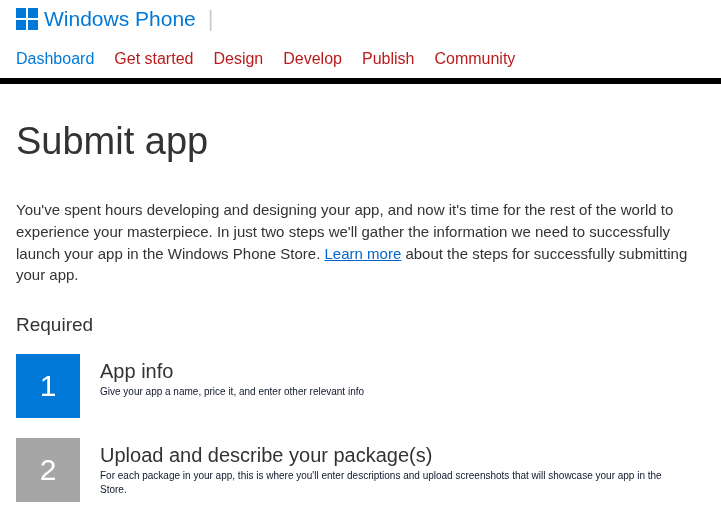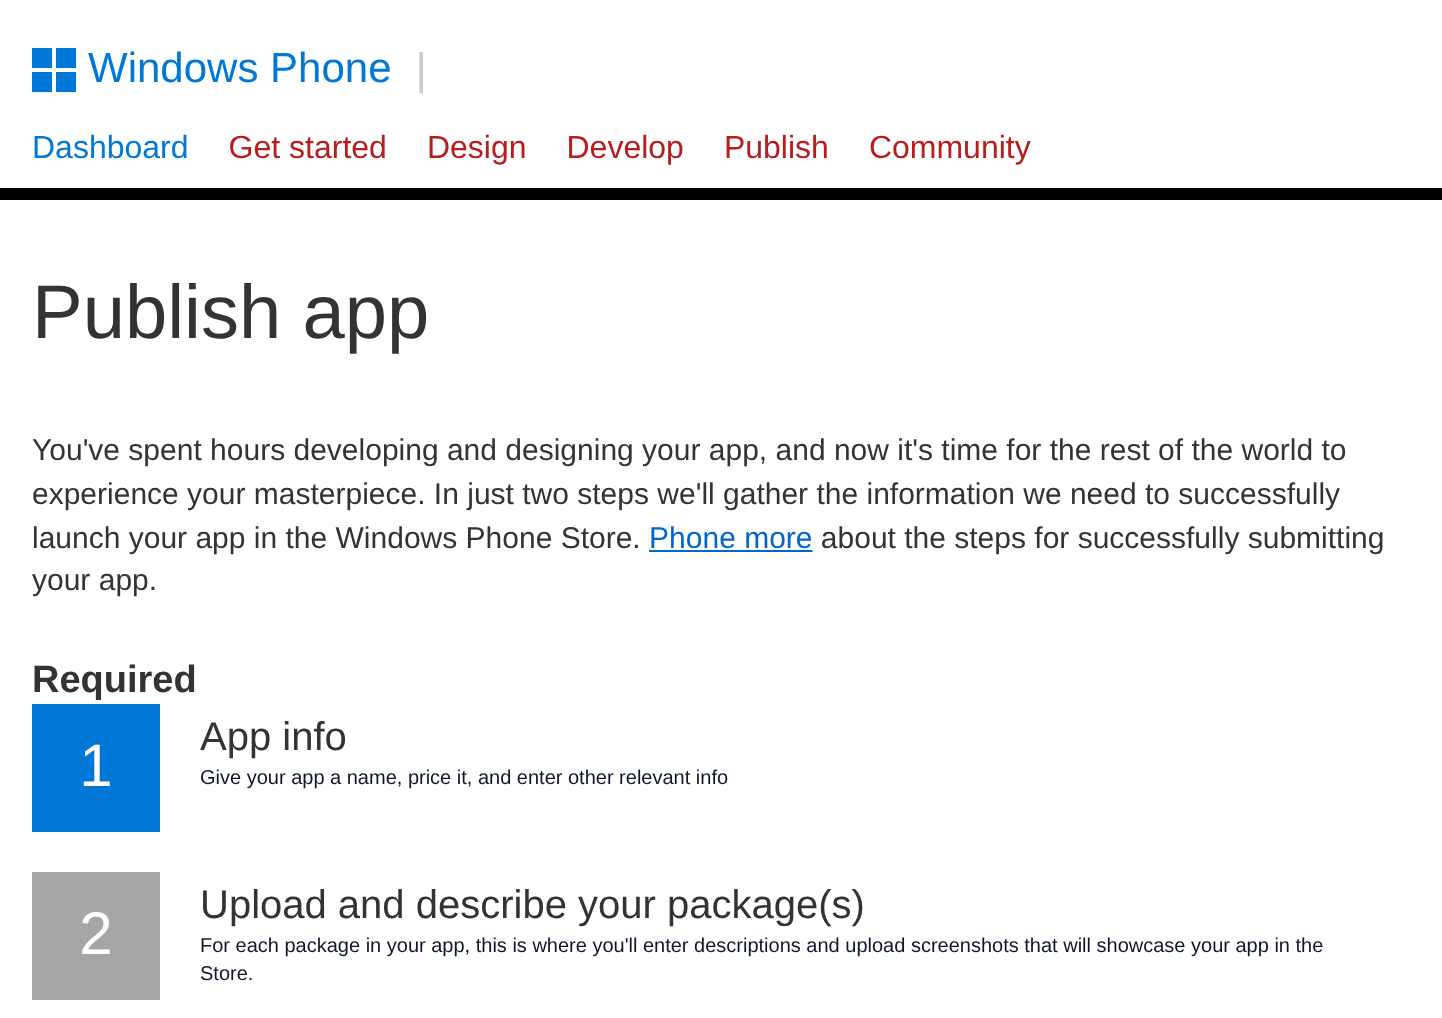--- a/index.html
+++ b/index.html
@@ -5,21 +5,21 @@
     * { margin: 0; padding: 0; box-sizing: border-box; }
     body {
       font-family: "Segoe UI", "Segoe UI Light", -apple-system, sans-serif;
       color: #333;
       font-size: 14px;
       background: #fff;
     }
     .header {
       display: flex;
       align-items: center;
-      padding: 22px 16px 4px 16px;
+      padding: 6px 16px 4px 16px;
       gap: 6px;
     }
     .logo-icon {
       width: 22px;
       height: 22px;
       display: grid;
       grid-template-columns: repeat(2, 1fr);
       grid-template-rows: repeat(2, 1fr);
       gap: 1.5px;
     }
@@ -73,21 +73,22 @@
       max-width: 690px;
       margin-bottom: 28px;
     }
     .learn-more {
       color: #0066cc;
       text-decoration: underline;
       cursor: pointer;
     }
     .section-label {
       font-size: 19px;
-      font-weight: 700;
+      font-weight: 400;
+      margin-bottom: 18px;
     }
     .step {
       display: flex;
       gap: 20px;
       margin-bottom: 20px;
       align-items: flex-start;
     }
     .step-badge {
       width: 64px;
       height: 64px;
@@ -132,24 +133,24 @@
 <div class="nav">
   <span class="nav-item active">Dashboard</span>
   <span class="nav-item">Get started</span>
   <span class="nav-item">Design</span>
   <span class="nav-item">Develop</span>
   <span class="nav-item">Publish</span>
   <span class="nav-item">Community</span>
 </div>
 
 <div class="main">
-  <h1 class="page-title">Publish app</h1>
+  <h1 class="page-title">Submit app</h1>
 
   <p class="intro">
-    <span>You've spent hours developing and designing your app, and now it's time for the rest of the world to experience your masterpiece. In just two steps we'll gather the information we need to successfully launch your app in the Windows Phone Store. </span><a class="learn-more">Phone more</a><span> about the steps for successfully submitting your app.</span>
+    <span>You've spent hours developing and designing your app, and now it's time for the rest of the world to experience your masterpiece. In just two steps we'll gather the information we need to successfully launch your app in the Windows Phone Store. </span><a class="learn-more">Learn more</a><span> about the steps for successfully submitting your app.</span>
   </p>
 
   <div class="section-label">Required</div>
 
   <div class="step">
     <div class="step-badge active">1</div>
     <div class="step-body">
       <div class="step-title">App info</div>
       <div class="step-desc">Give your app a name, price it, and enter other relevant info</div>
     </div>

